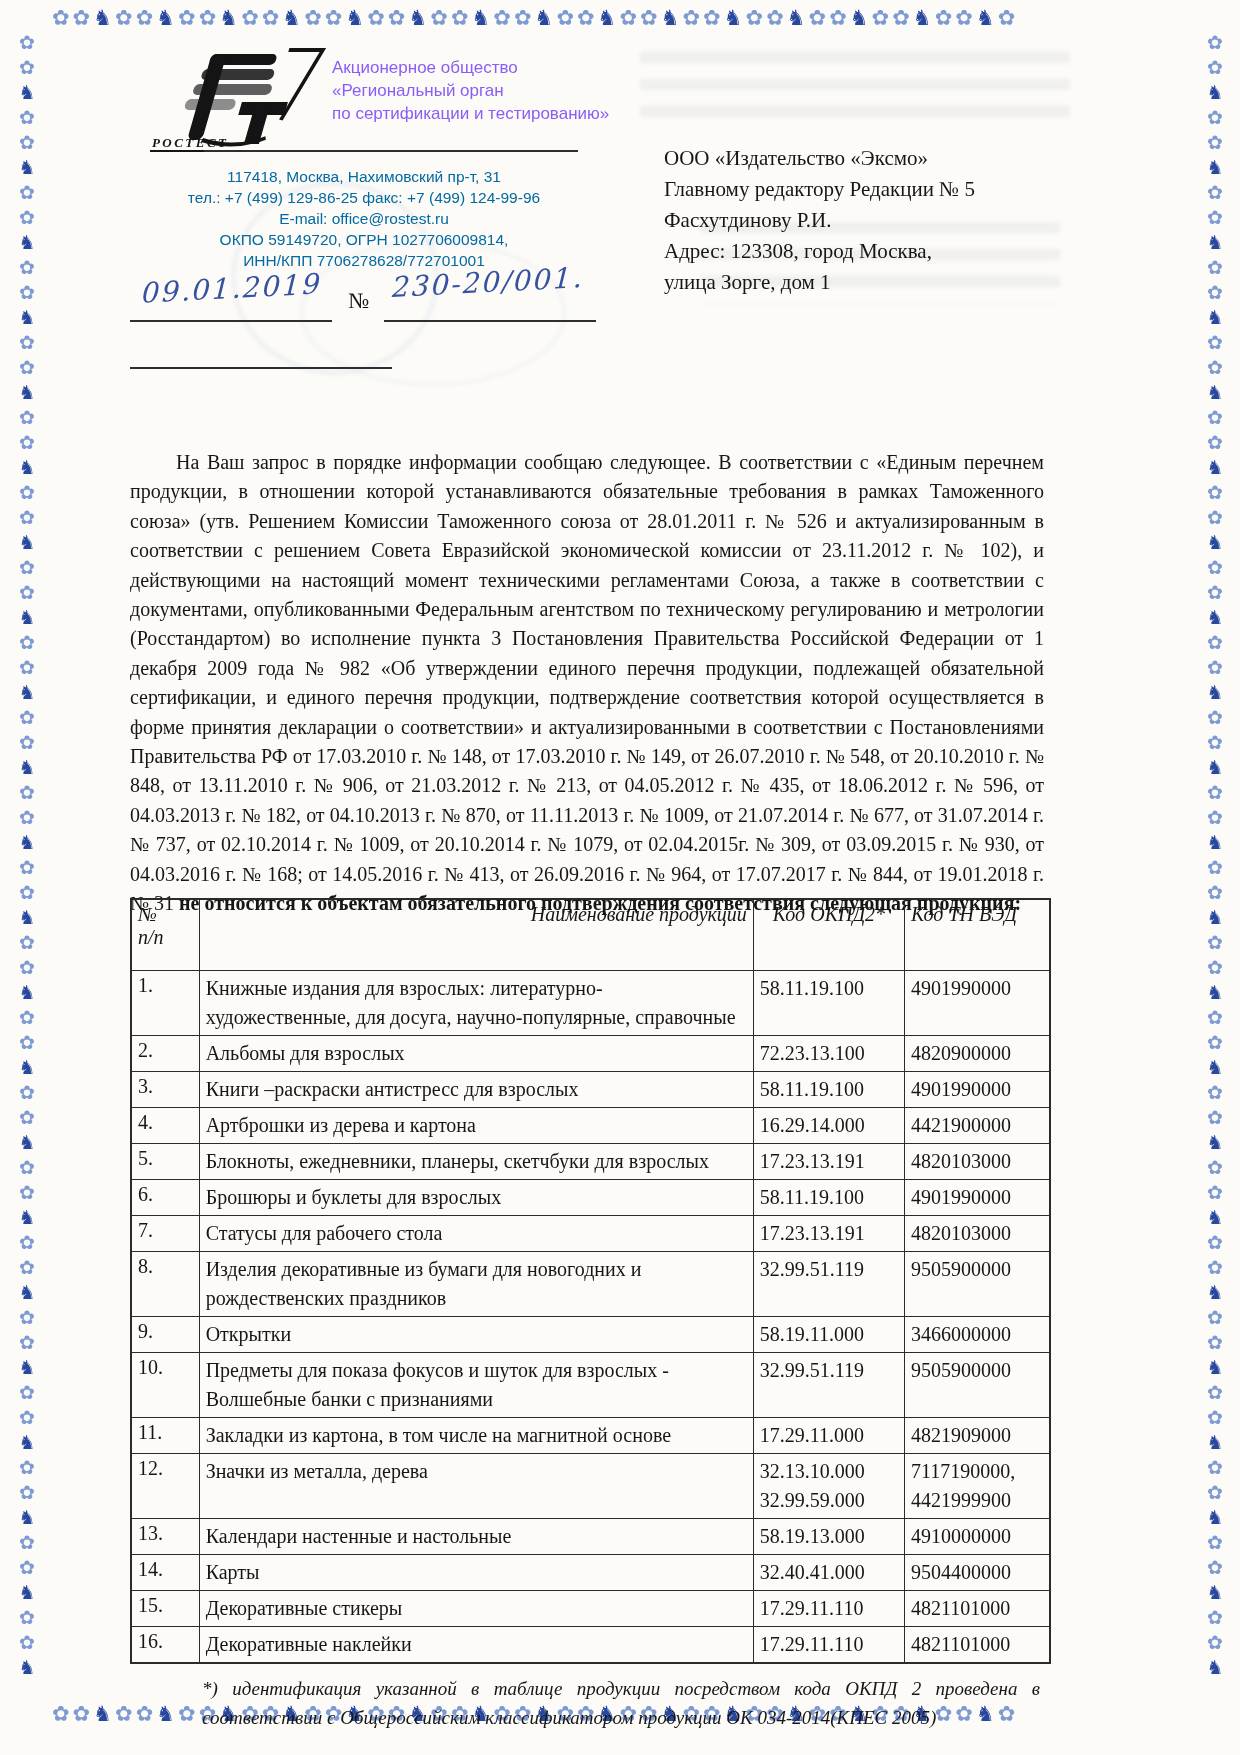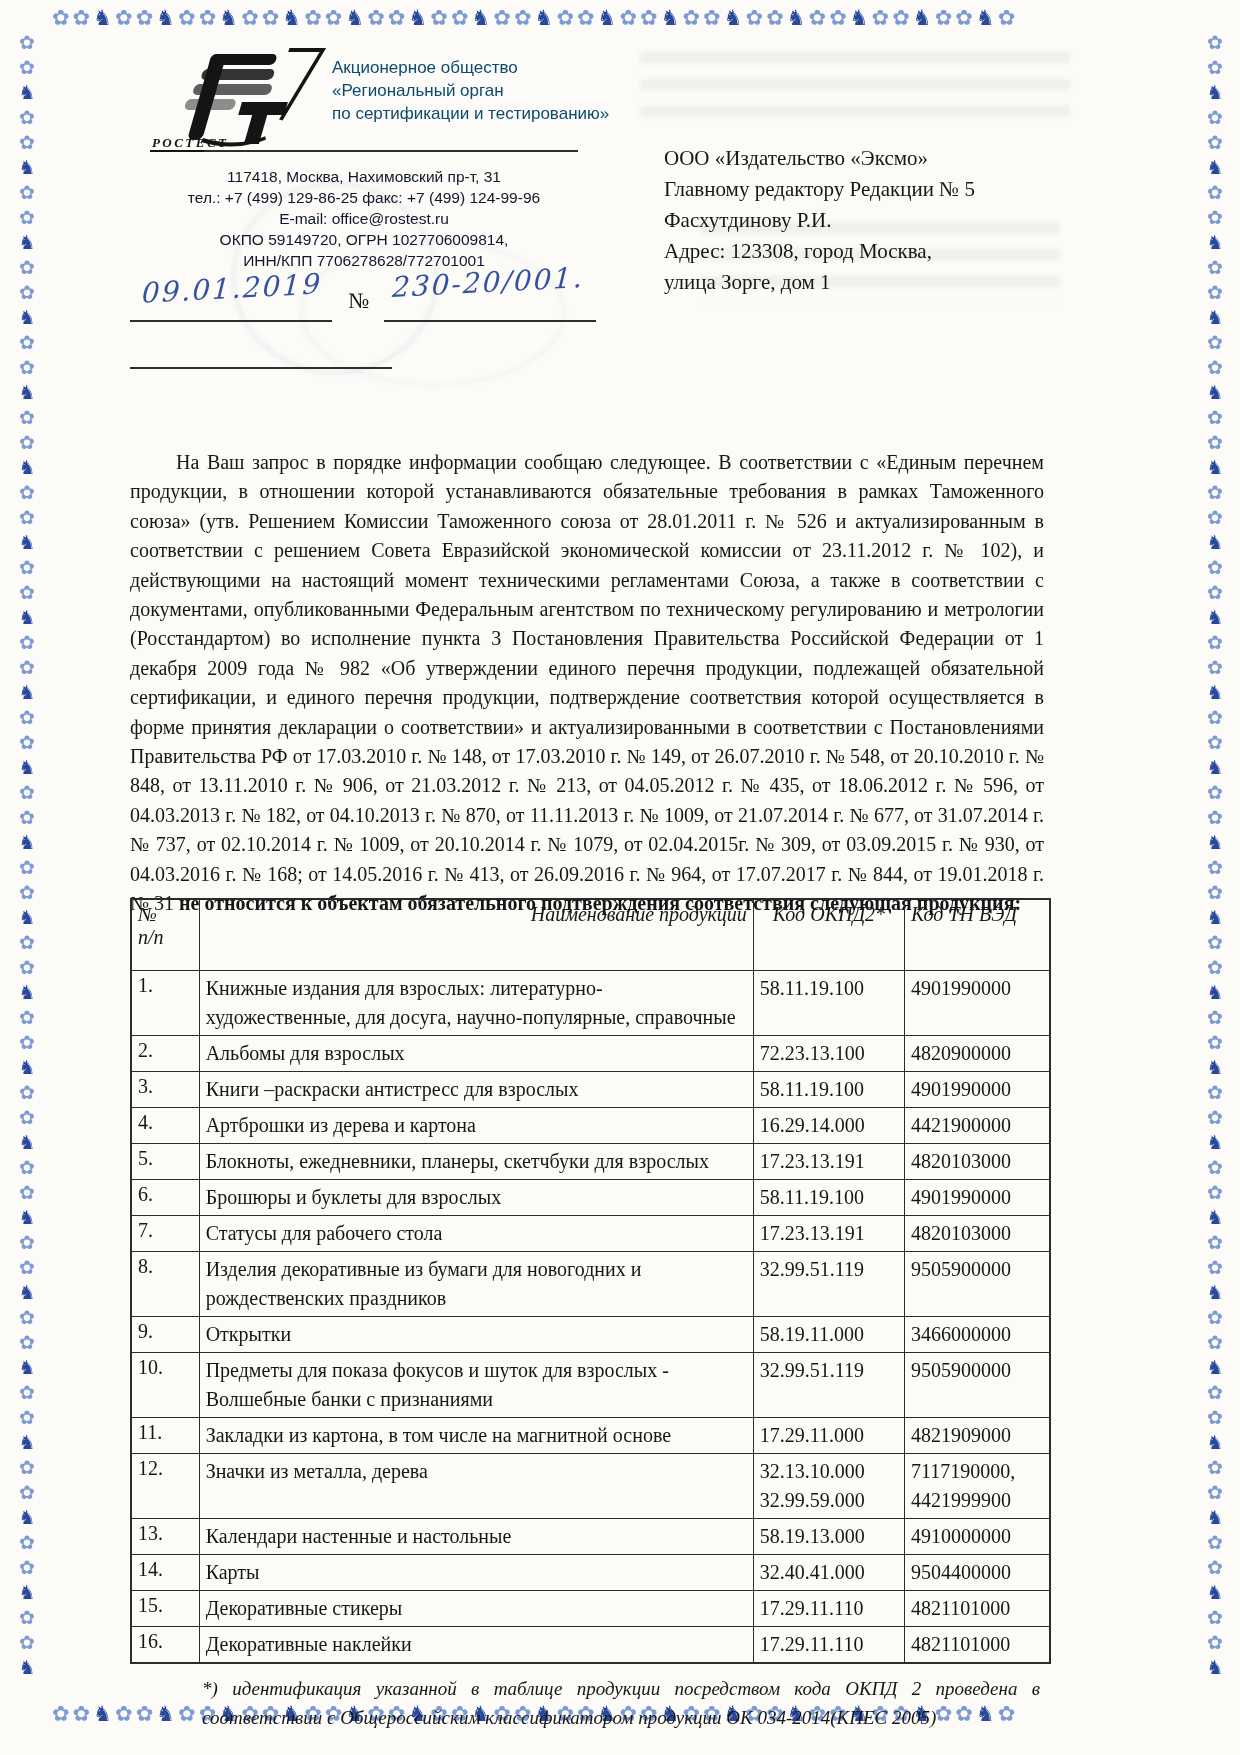--- a/index.html
+++ b/index.html
@@ -17,24 +17,24 @@
   #bLeft{left:12px;}
   #bRight{left:1200px;}
   #bLeft span,#bRight span{display:block;line-height:25px;}
   
   .ghost{position:absolute;filter:blur(2px);opacity:.55;
          background:repeating-linear-gradient(rgba(125,128,140,.18) 0 11px, rgba(0,0,0,0) 11px 27px);}
   .stampghost{position:absolute;border:3px solid rgba(110,135,185,.14);border-radius:50%;filter:blur(2px);}
   
   .logo{position:absolute;left:148px;top:46px;}
   .orgname{position:absolute;left:332px;top:56px;font-family:"Liberation Sans",sans-serif;
-           font-size:17px;line-height:23px;color:#0c4a6e;font-weight:400;}
+           font-size:17px;line-height:23px;color:#8b5cf6;font-weight:400;}
   .divider{position:absolute;left:204px;top:150px;width:374px;height:2px;background:#2e2e2e;}
   .contact{position:absolute;left:140px;top:166px;width:448px;text-align:center;
-           font-family:"Liberation Sans",sans-serif;font-size:15.5px;line-height:21px;color:#0f172a;}
+           font-family:"Liberation Sans",sans-serif;font-size:15.5px;line-height:21px;color:#0369a1;}
   .recipient{position:absolute;left:664px;top:143px;font-size:21px;line-height:31px;}
   
   .handw{position:absolute;font-style:italic;color:#35519f;font-size:28px;letter-spacing:2px;
          transform:rotate(-3deg) skewX(-6deg);font-family:"DejaVu Serif",serif;}
   .refline{position:absolute;height:2px;background:#2e2e2e;}
   .no-label{position:absolute;font-size:22px;}
   
   .bodytext{position:absolute;left:130px;top:448px;width:914px;font-size:20px;line-height:29.4px;
             text-align:justify;text-indent:46px;}
   .bodytext b{font-weight:700;}

